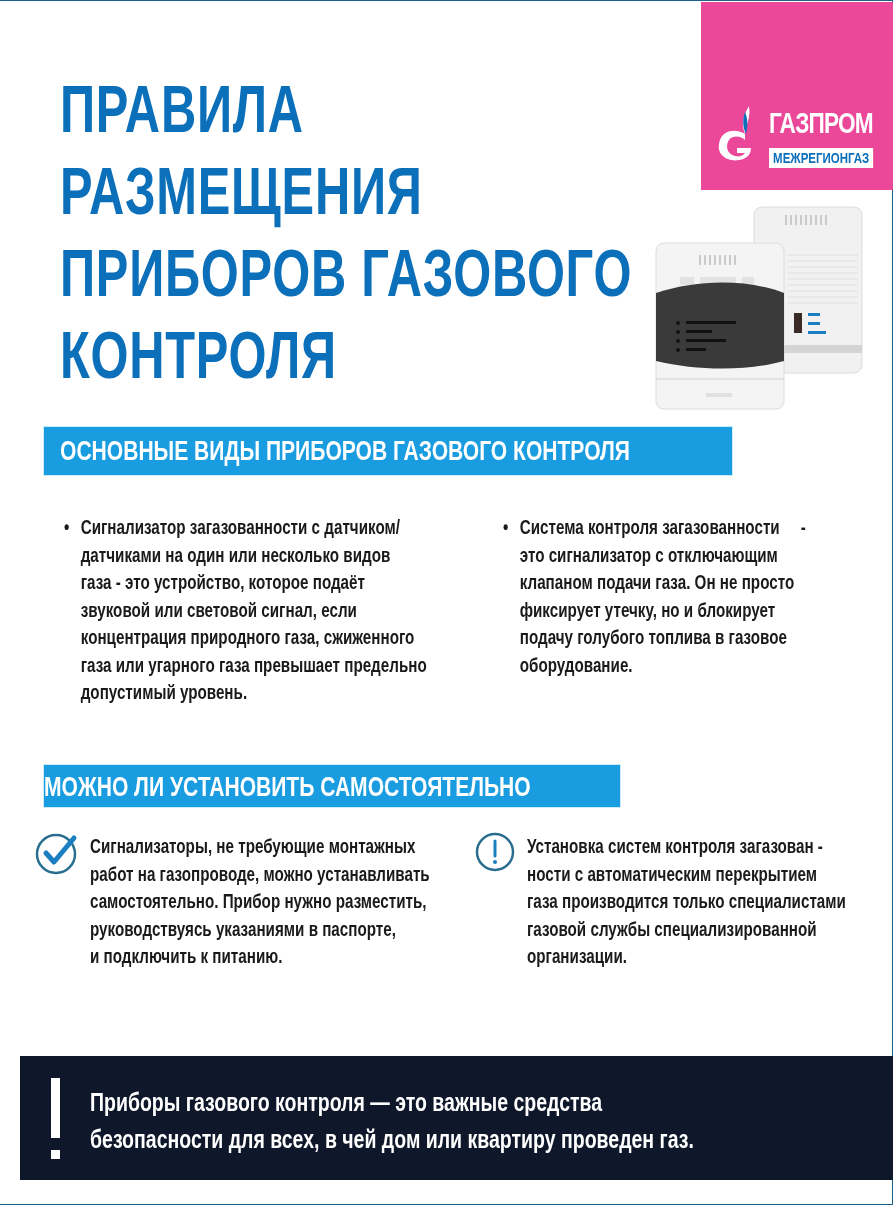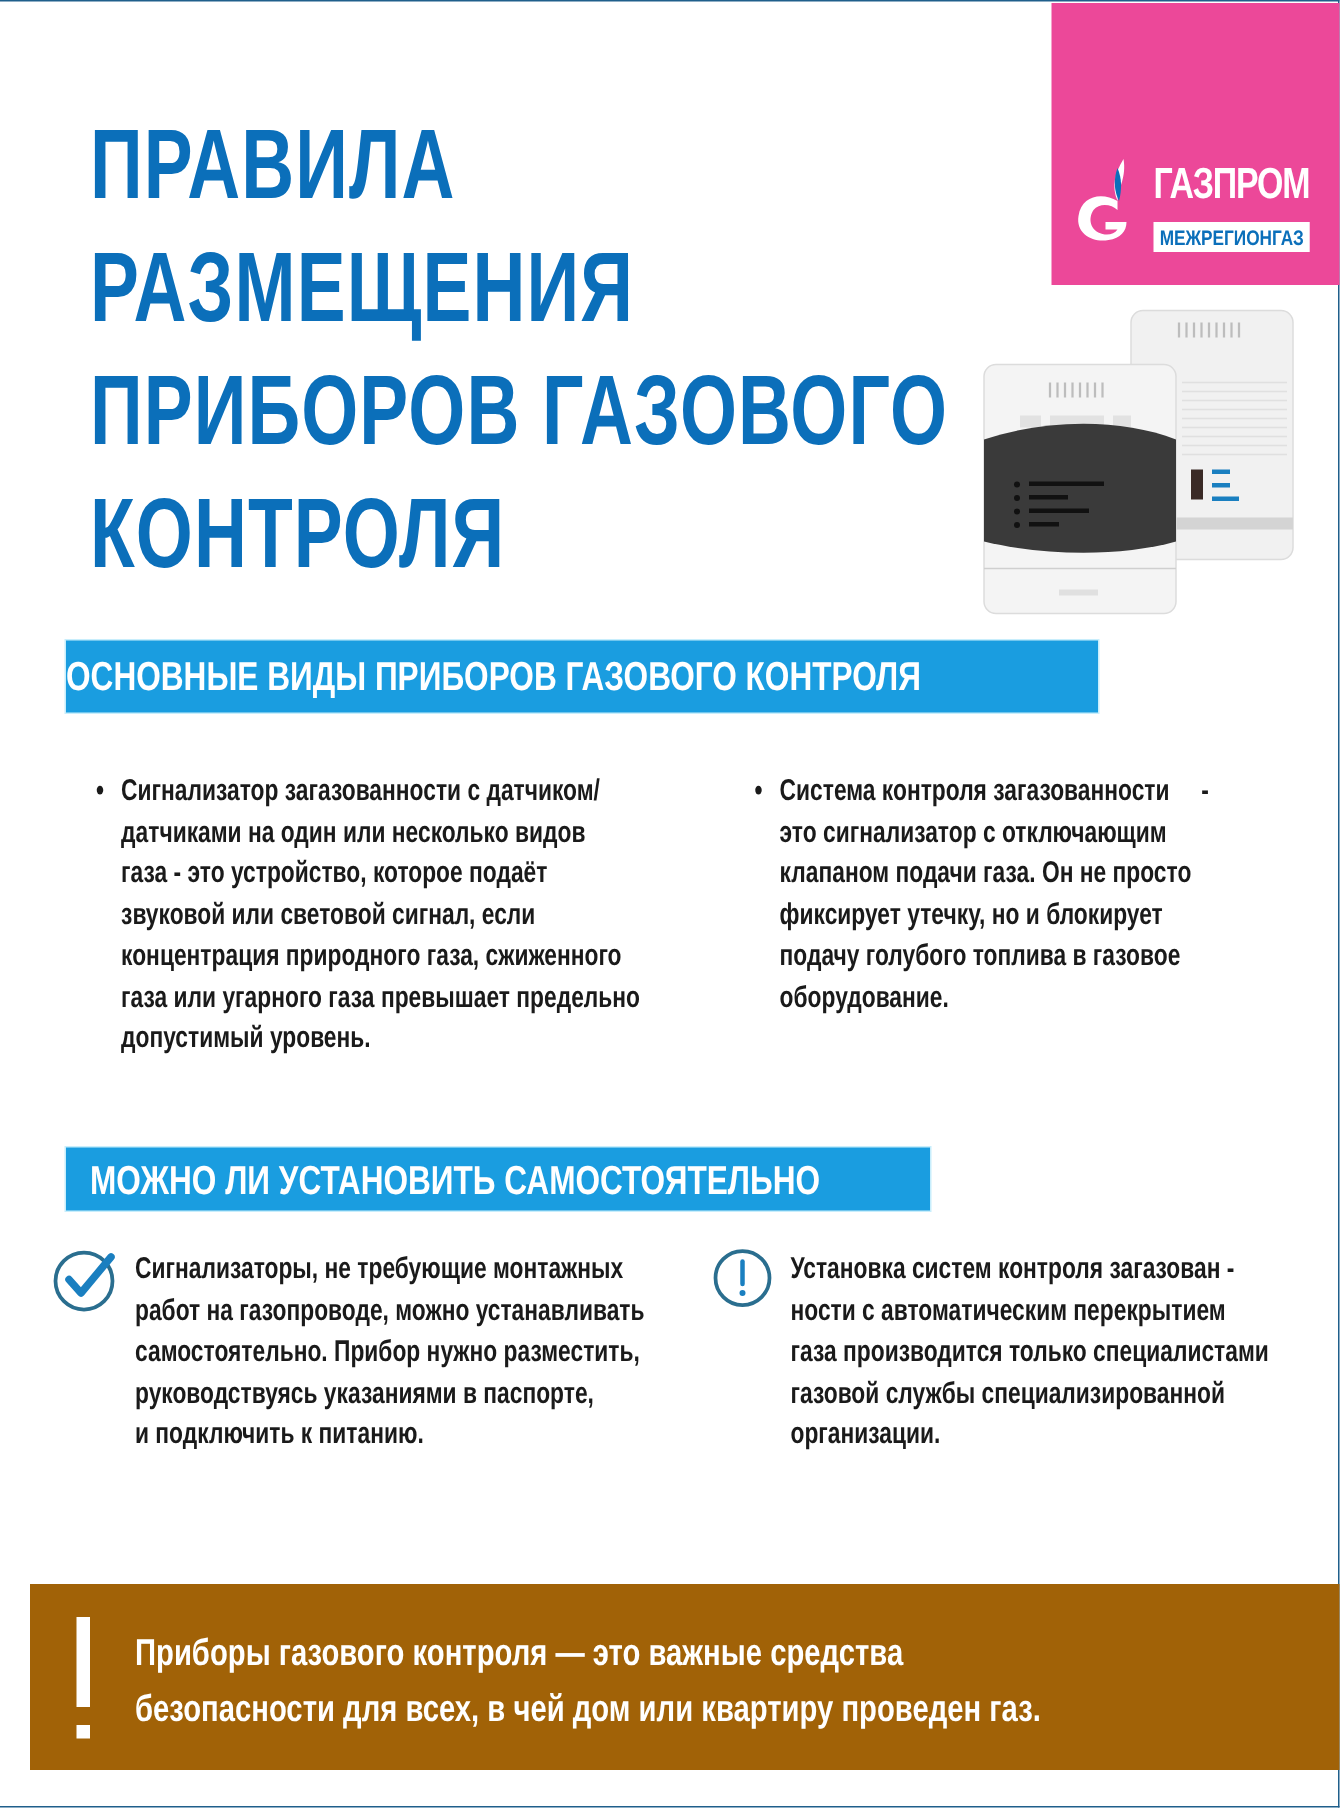--- a/index.html
+++ b/index.html
@@ -33,37 +33,37 @@
     color: #0b6fba; font-weight: bold; font-size: 66px; line-height: 82px;
     transform: scaleX(0.74); transform-origin: left top; white-space: nowrap;
     letter-spacing: 1px;
   }
   .device-illus { position: absolute; left: 648px; top: 205px; width: 220px; height: 210px; }
   .banner {
     position: absolute; background: #1a9de0; color: #ffffff; font-weight: bold;
     white-space: nowrap; box-shadow: 0 0 0 1px #c8eefc;
   }
   .banner span { display: inline-block; transform: scaleX(0.78); transform-origin: left center; }
-  .banner1 { left: 44px; top: 427px; width: 688px; height: 48px; font-size: 27px; line-height: 48px; padding-left: 0; box-sizing: border-box; }
-  .banner2 { left: 44px; top: 765px; width: 576px; height: 42px; font-size: 27px; line-height: 44px; padding-left: 16px; box-sizing: border-box; }
+  .banner1 { left: 44px; top: 427px; width: 688px; height: 48px; font-size: 27px; line-height: 48px; padding-left: 16px; box-sizing: border-box; }
+  .banner2 { left: 44px; top: 765px; width: 576px; height: 42px; font-size: 27px; line-height: 44px; box-sizing: border-box; }
   .body-text {
     position: absolute; color: #1a1a1a; font-weight: bold; font-size: 20px; line-height: 27.5px;
     white-space: nowrap; transform: scaleX(0.76); transform-origin: left top; margin: 0;
   }
   .body-text .line { display: block; }
   .bullet-dot { display: inline-block; width: 22px; }
   .indent { padding-left: 22px; }
   .col1 { left: 64px; top: 514px; }
   .col2 { left: 503px; top: 514px; }
   .col3 { left: 90px; top: 833px; }
   .col4 { left: 527px; top: 833px; }
   .icon-check { position: absolute; left: 34px; top: 830px; width: 46px; height: 46px; }
   .icon-excl { position: absolute; left: 475px; top: 830px; width: 44px; height: 44px; }
   .footer {
-    position: absolute; left: 20px; top: 1056px; width: 873px; height: 124px; background: #a16207;
+    position: absolute; left: 20px; top: 1056px; width: 873px; height: 124px; background: #0f172a;
   }
   .footer-bar { position: absolute; left: 31px; top: 22px; width: 9px; height: 60px; background: #ffffff; }
   .footer-dot { position: absolute; left: 31px; top: 94px; width: 9px; height: 9px; background: #ffffff; }
   .footer-text {
     position: absolute; left: 70px; top: 28px; color: #ffffff; font-weight: bold;
     font-size: 25px; line-height: 37px; white-space: nowrap;
     transform: scaleX(0.78); transform-origin: left top; margin: 0;
   }
   .footer-text .line { display: block; }
 </style>

